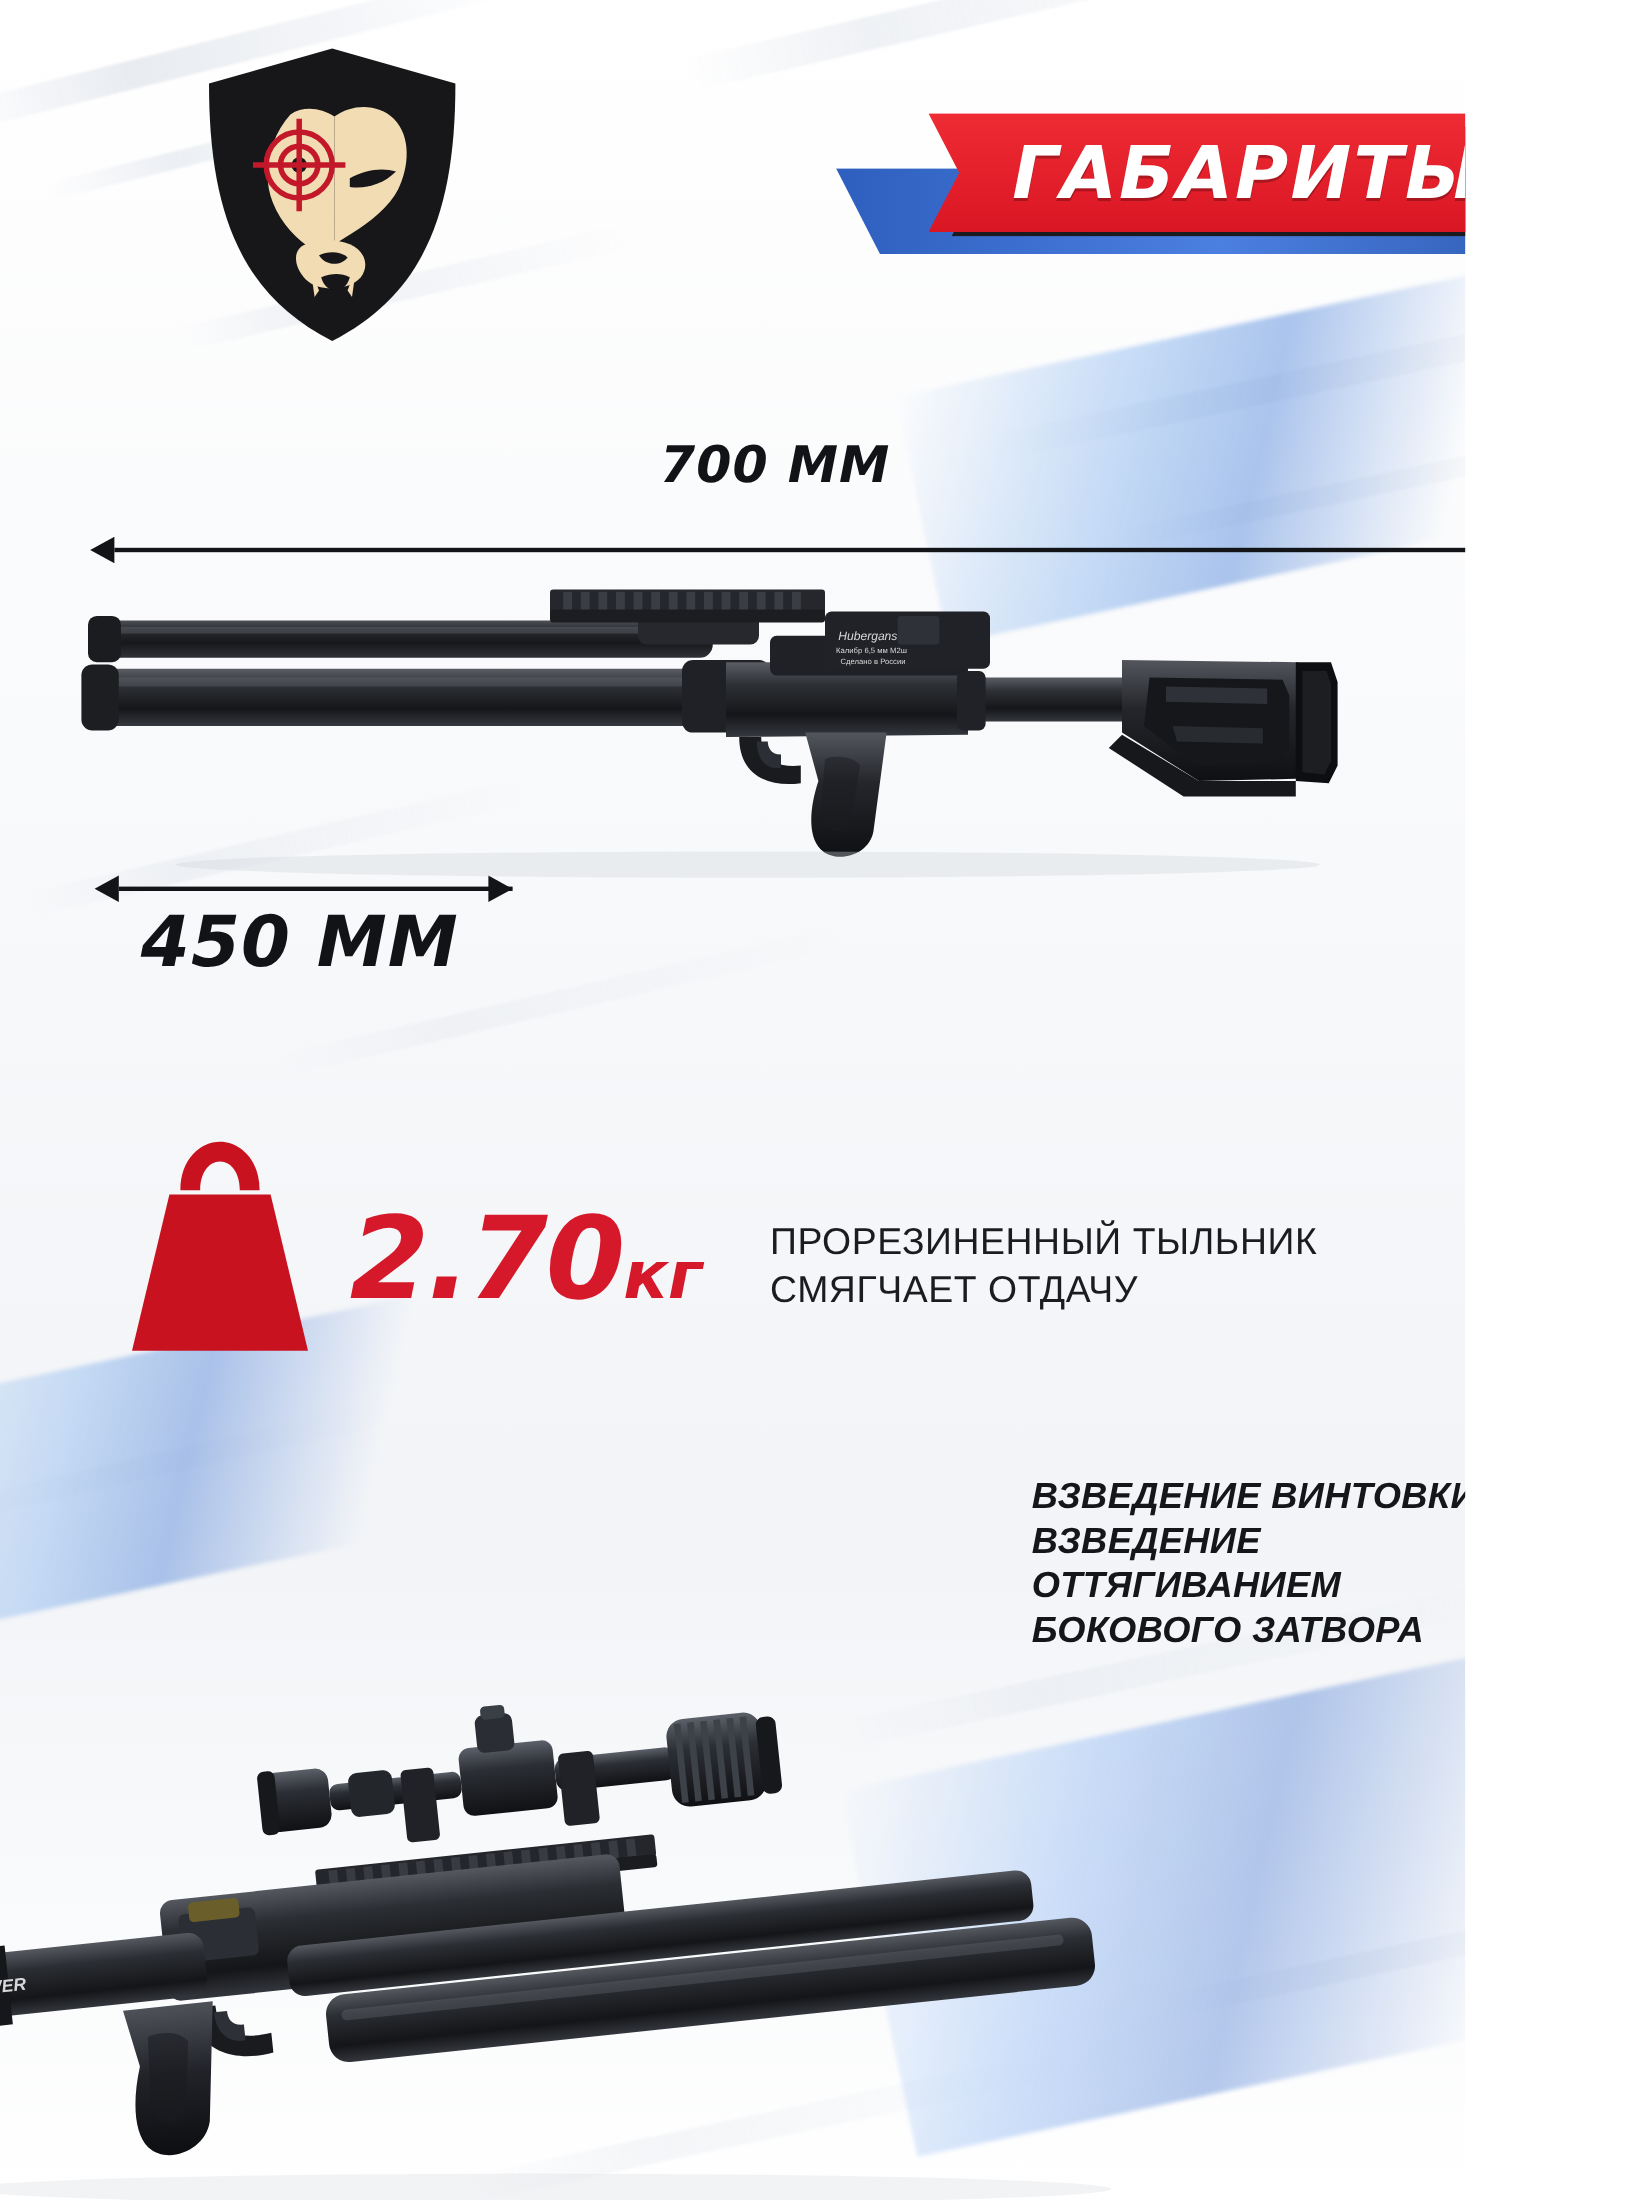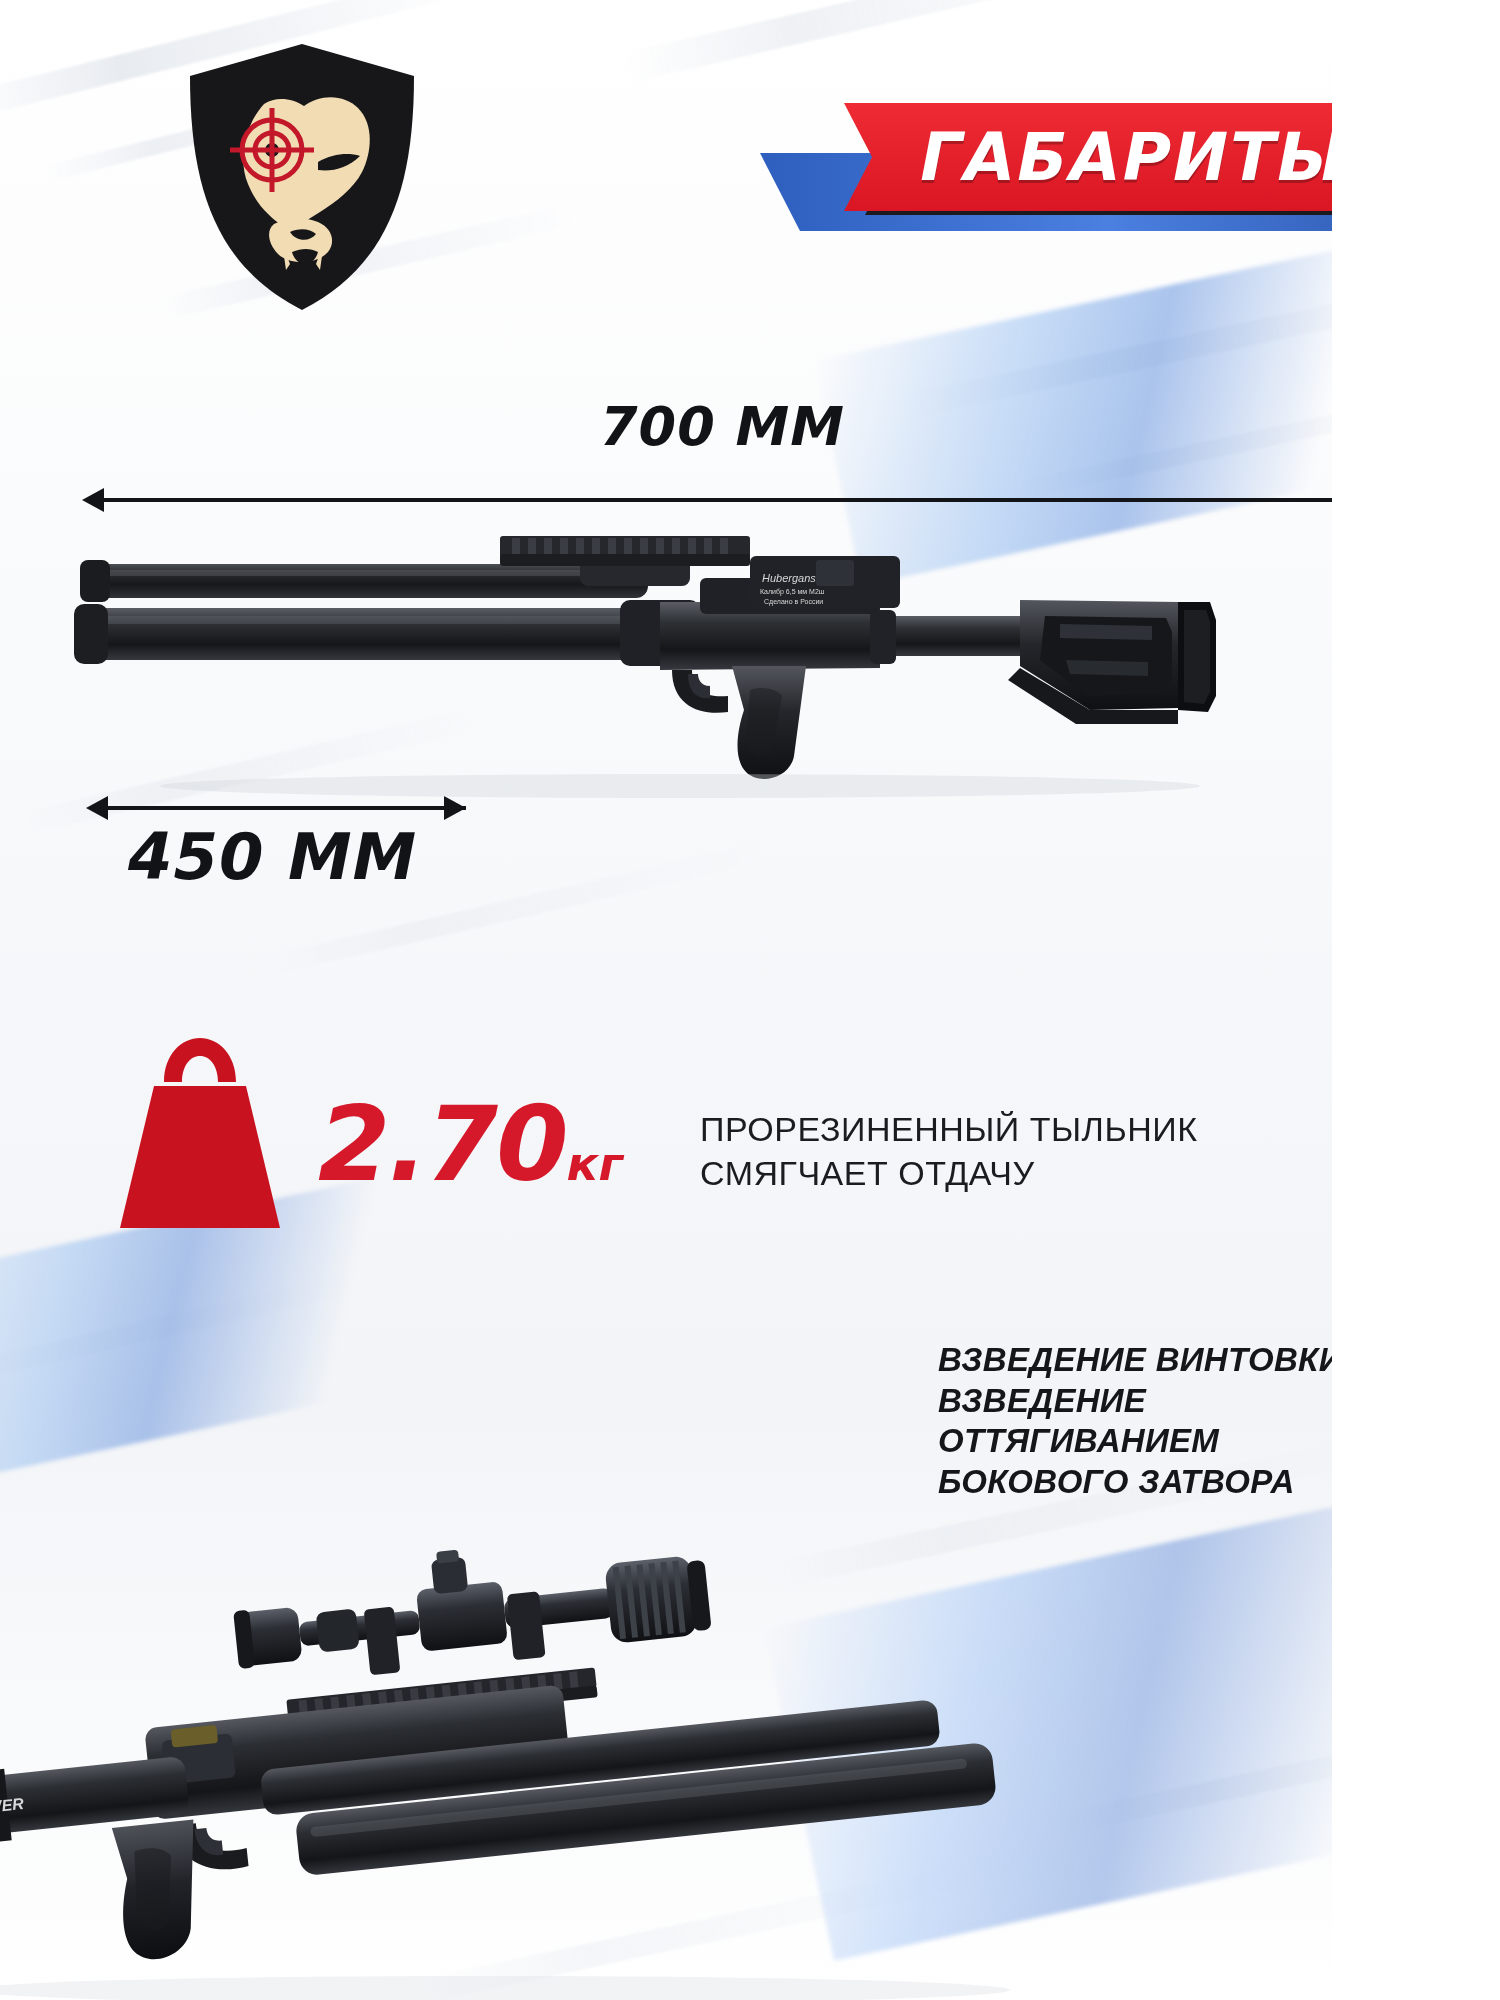--- a/index.html
+++ b/index.html
@@ -120,21 +120,21 @@
 
   
   .dim-label {
     position: absolute;
     font-family: "DejaVu Sans", sans-serif;
     font-weight: bold;
     font-style: italic;
     color: #111317;
     white-space: nowrap;
   }
-  .dim-700 { left: 600px; top: 395px; font-size: 54px; letter-spacing: 1px;}
+  .dim-700 { left: 600px; top: 395px; font-size: 46px; letter-spacing: 1px;}
   .dim-450 { left: 128px; top: 820px; font-size: 64px; letter-spacing: 1px;}
 
   .arrow-line {
     position: absolute;
     height: 4px;
     background: #121418;
   }
   .arrow-cap {
     position: absolute;
     width: 0; height: 0;
@@ -158,21 +158,21 @@
     top: 1092px;
     font-family: "DejaVu Sans", sans-serif;
     font-weight: bold;
     font-style: italic;
     font-size: 104px;
     color: #d6192a;
     letter-spacing: -2px;
     line-height: 1;
   }
   .weight-unit {
-    font-size: 47px;
+    font-size: 60px;
     letter-spacing: 0;
     text-align: right;
   }
 
   
   .callout-buttpad {
     position: absolute;
     left: 700px;
     top: 1108px;
     width: 590px;

